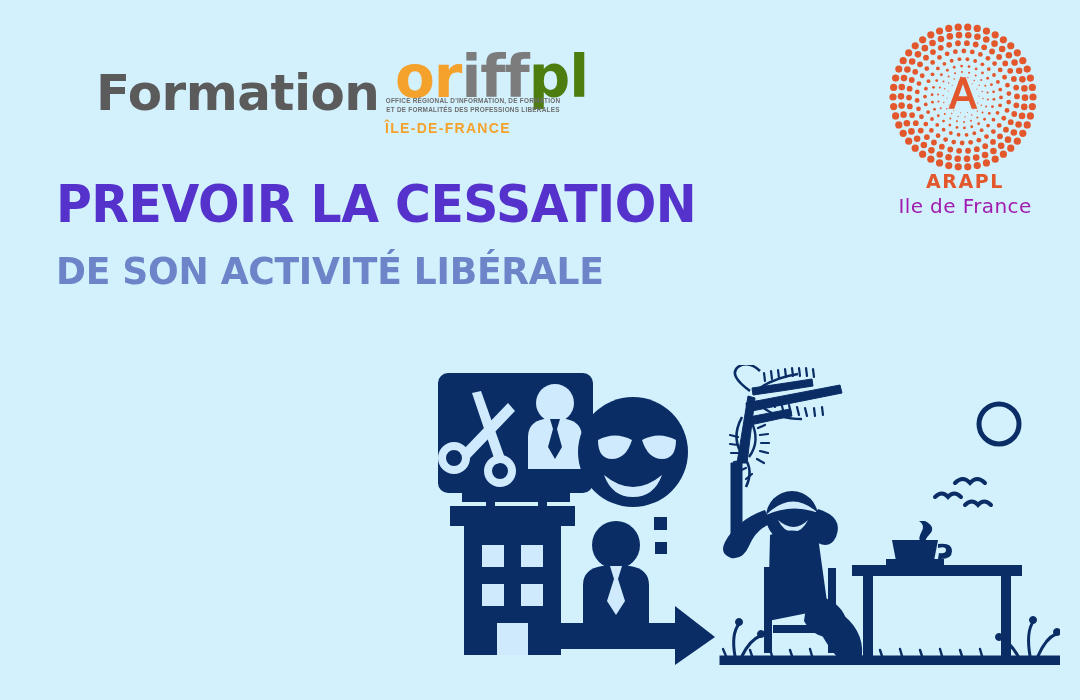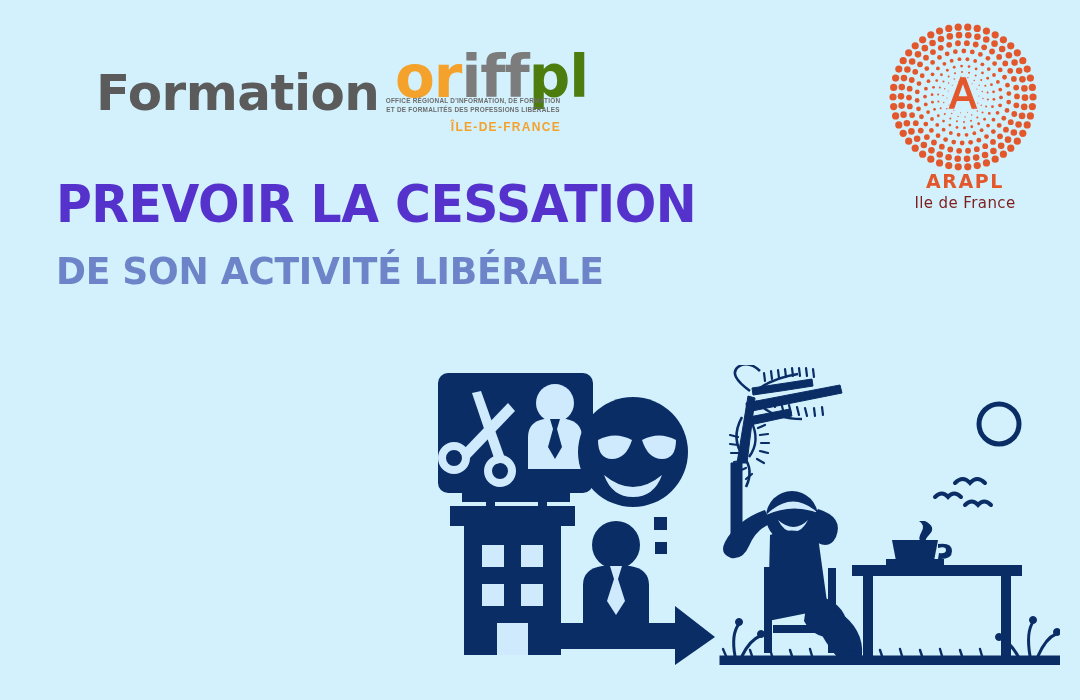--- a/index.html
+++ b/index.html
@@ -56,23 +56,23 @@
     font-size:6.4px;
     font-weight:bold;
     color:#6c6c6c;
     letter-spacing:0.25px;
     line-height:1.45;
   }
   #oriffpl-region{
     position:absolute;
     left:0; top:72px;
     width:176px;
-    text-align:right;
+    text-align:left;
     font-family:"Liberation Sans", sans-serif;
-    font-size:12px;
+    font-size:14px;
     font-weight:bold;
     color:#f5a22c;
     letter-spacing:1.3px;
   }
 
   
   #arapl-logo{
     position:absolute;
     left:880px; top:22px;
     width:170px; height:200px;
@@ -82,22 +82,22 @@
     position:absolute; left:0; top:148px; width:170px;
     text-align:center;
     font-family:"DejaVu Sans", sans-serif;
     font-size:19px; font-weight:bold;
     color:#e3572c; letter-spacing:1.6px;
   }
   #arapl-sub{
     position:absolute; left:0; top:172px; width:170px;
     text-align:center;
     font-family:"DejaVu Sans", sans-serif;
-    font-size:15px;
-    color:#7f1d1d; letter-spacing:0.4px;
+    font-size:20px;
+    color:#a21caf; letter-spacing:0.4px;
   }
 
   
   #main-title{
     position:absolute;
     left:56px; top:178px;
     font-family:"DejaVu Sans", sans-serif;
     font-size:52px;
     font-weight:bold;
     color:#5532cc;

